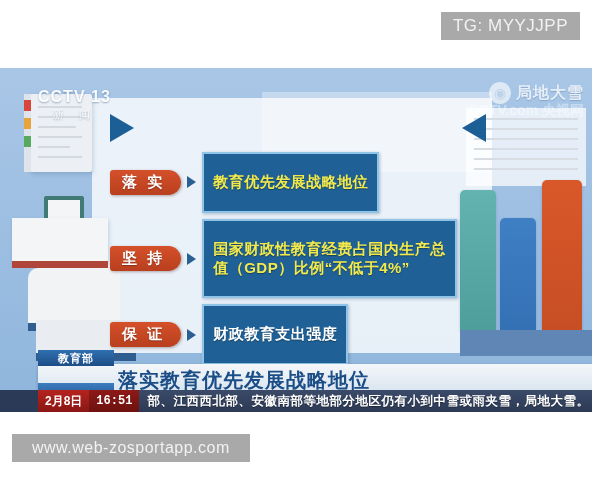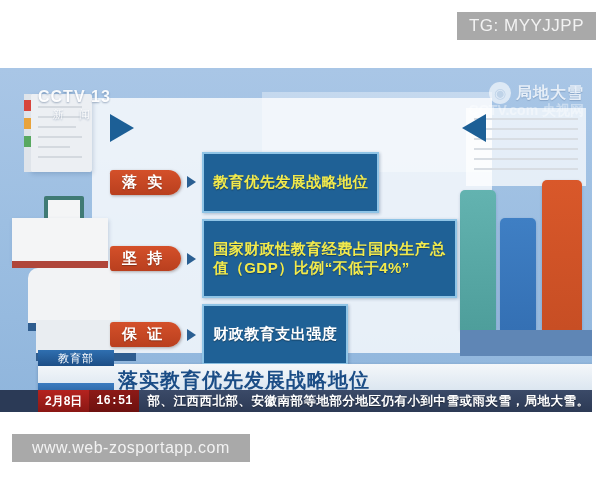--- a/index.html
+++ b/index.html
@@ -12,21 +12,21 @@
   .stage{position:absolute;left:0;top:0;width:600px;height:480px;}
 
   
   .letterbox-top{position:absolute;left:0;top:0;width:600px;height:68px;background:#ffffff;z-index:30;}
   .letterbox-bottom{position:absolute;left:0;top:412px;width:600px;height:68px;background:#ffffff;z-index:30;}
 
   
   .wm{position:absolute;background:#a9a9a9;color:#f2f2f2;z-index:40;
       font-family:"Liberation Sans",sans-serif;letter-spacing:.5px;
       display:flex;align-items:center;}
-  .wm-top{right:4px;top:12px;height:28px;padding:0 12px;font-size:17px;}
+  .wm-top{right:20px;top:12px;height:28px;padding:0 12px;font-size:17px;}
   .wm-bottom{left:12px;top:434px;height:28px;padding:0 20px;font-size:16px;}
 
   
   .video{position:absolute;left:0;top:68px;width:592px;height:344px;overflow:hidden;
          background:linear-gradient(180deg,#a9c6e6 0%,#9dbfe2 45%,#8fb5dc 100%);}
 
   
   .panel-light{position:absolute;left:92px;top:30px;width:400px;height:255px;
                background:rgba(255,255,255,.78);}
   .panel-light2{position:absolute;left:262px;top:24px;width:230px;height:80px;
@@ -115,21 +115,21 @@
   
   .lower{position:absolute;left:0;bottom:0;width:600px;height:62px;z-index:12;}
   .lower-bg{position:absolute;left:38px;top:14px;width:562px;height:32px;
             background:linear-gradient(180deg,#f4f7fa,#d6e2ee);
             box-shadow:0 1px 3px rgba(30,60,100,.3);}
   .headline{position:absolute;left:118px;top:15px;height:30px;display:flex;align-items:center;}
   .headline span{font-size:20px;font-weight:bold;color:#1b4d86;letter-spacing:1px;}
   .tag-left{position:absolute;left:38px;width:76px;height:16px;
             display:flex;align-items:center;justify-content:center;
             background:linear-gradient(180deg,#2f6fb0,#1d4e86);}
-  .tag-left span{color:#ffffff;font-size:11px;font-weight:normal;letter-spacing:1px;}
+  .tag-left span{color:#ffffff;font-size:11px;font-weight:bold;letter-spacing:1px;}
   .tl1{top:0px;}
   .tl2{top:33px;height:28px;background:linear-gradient(180deg,#3c7cc0,#123f73);}
   .tl2 span{font-size:13px;}
 
   
   .ticker{position:absolute;left:0;bottom:0;width:600px;height:22px;z-index:14;
           background:linear-gradient(180deg,#3b4a68,#2c3a55);display:flex;align-items:center;}
   .tk-spacer{width:38px;height:22px;background:#2b3a56;}
   .tk-date{background:linear-gradient(180deg,#b5231f,#8a1714);color:#ffffff;
            font-size:12px;font-weight:bold;padding:0 7px;height:22px;

